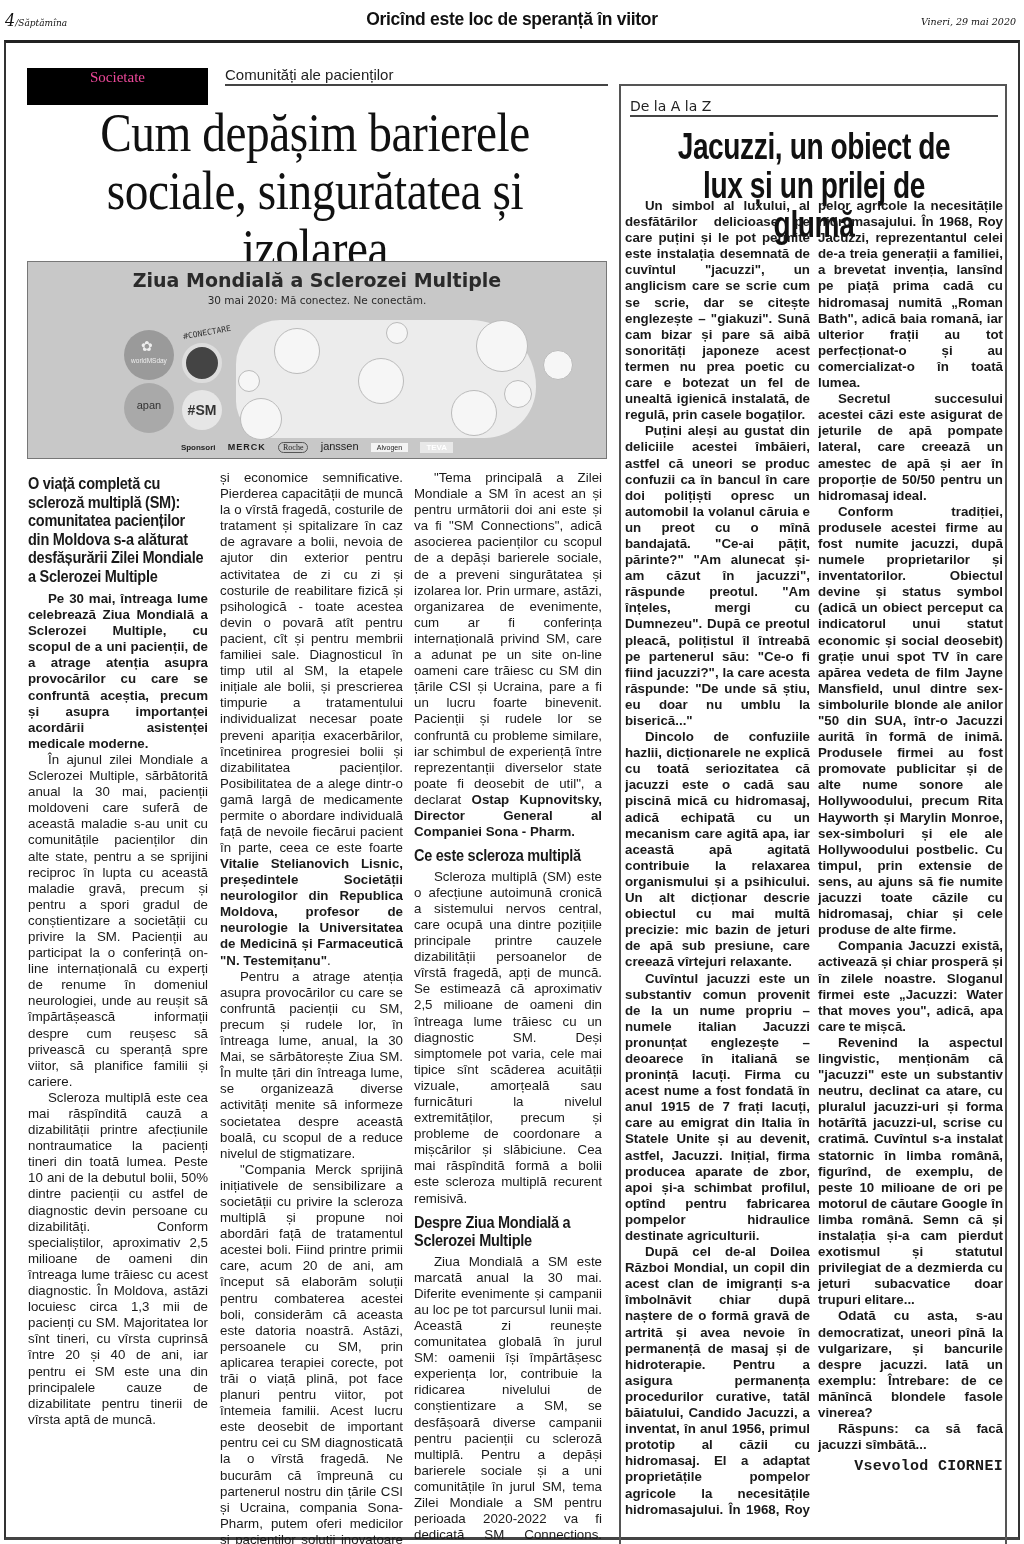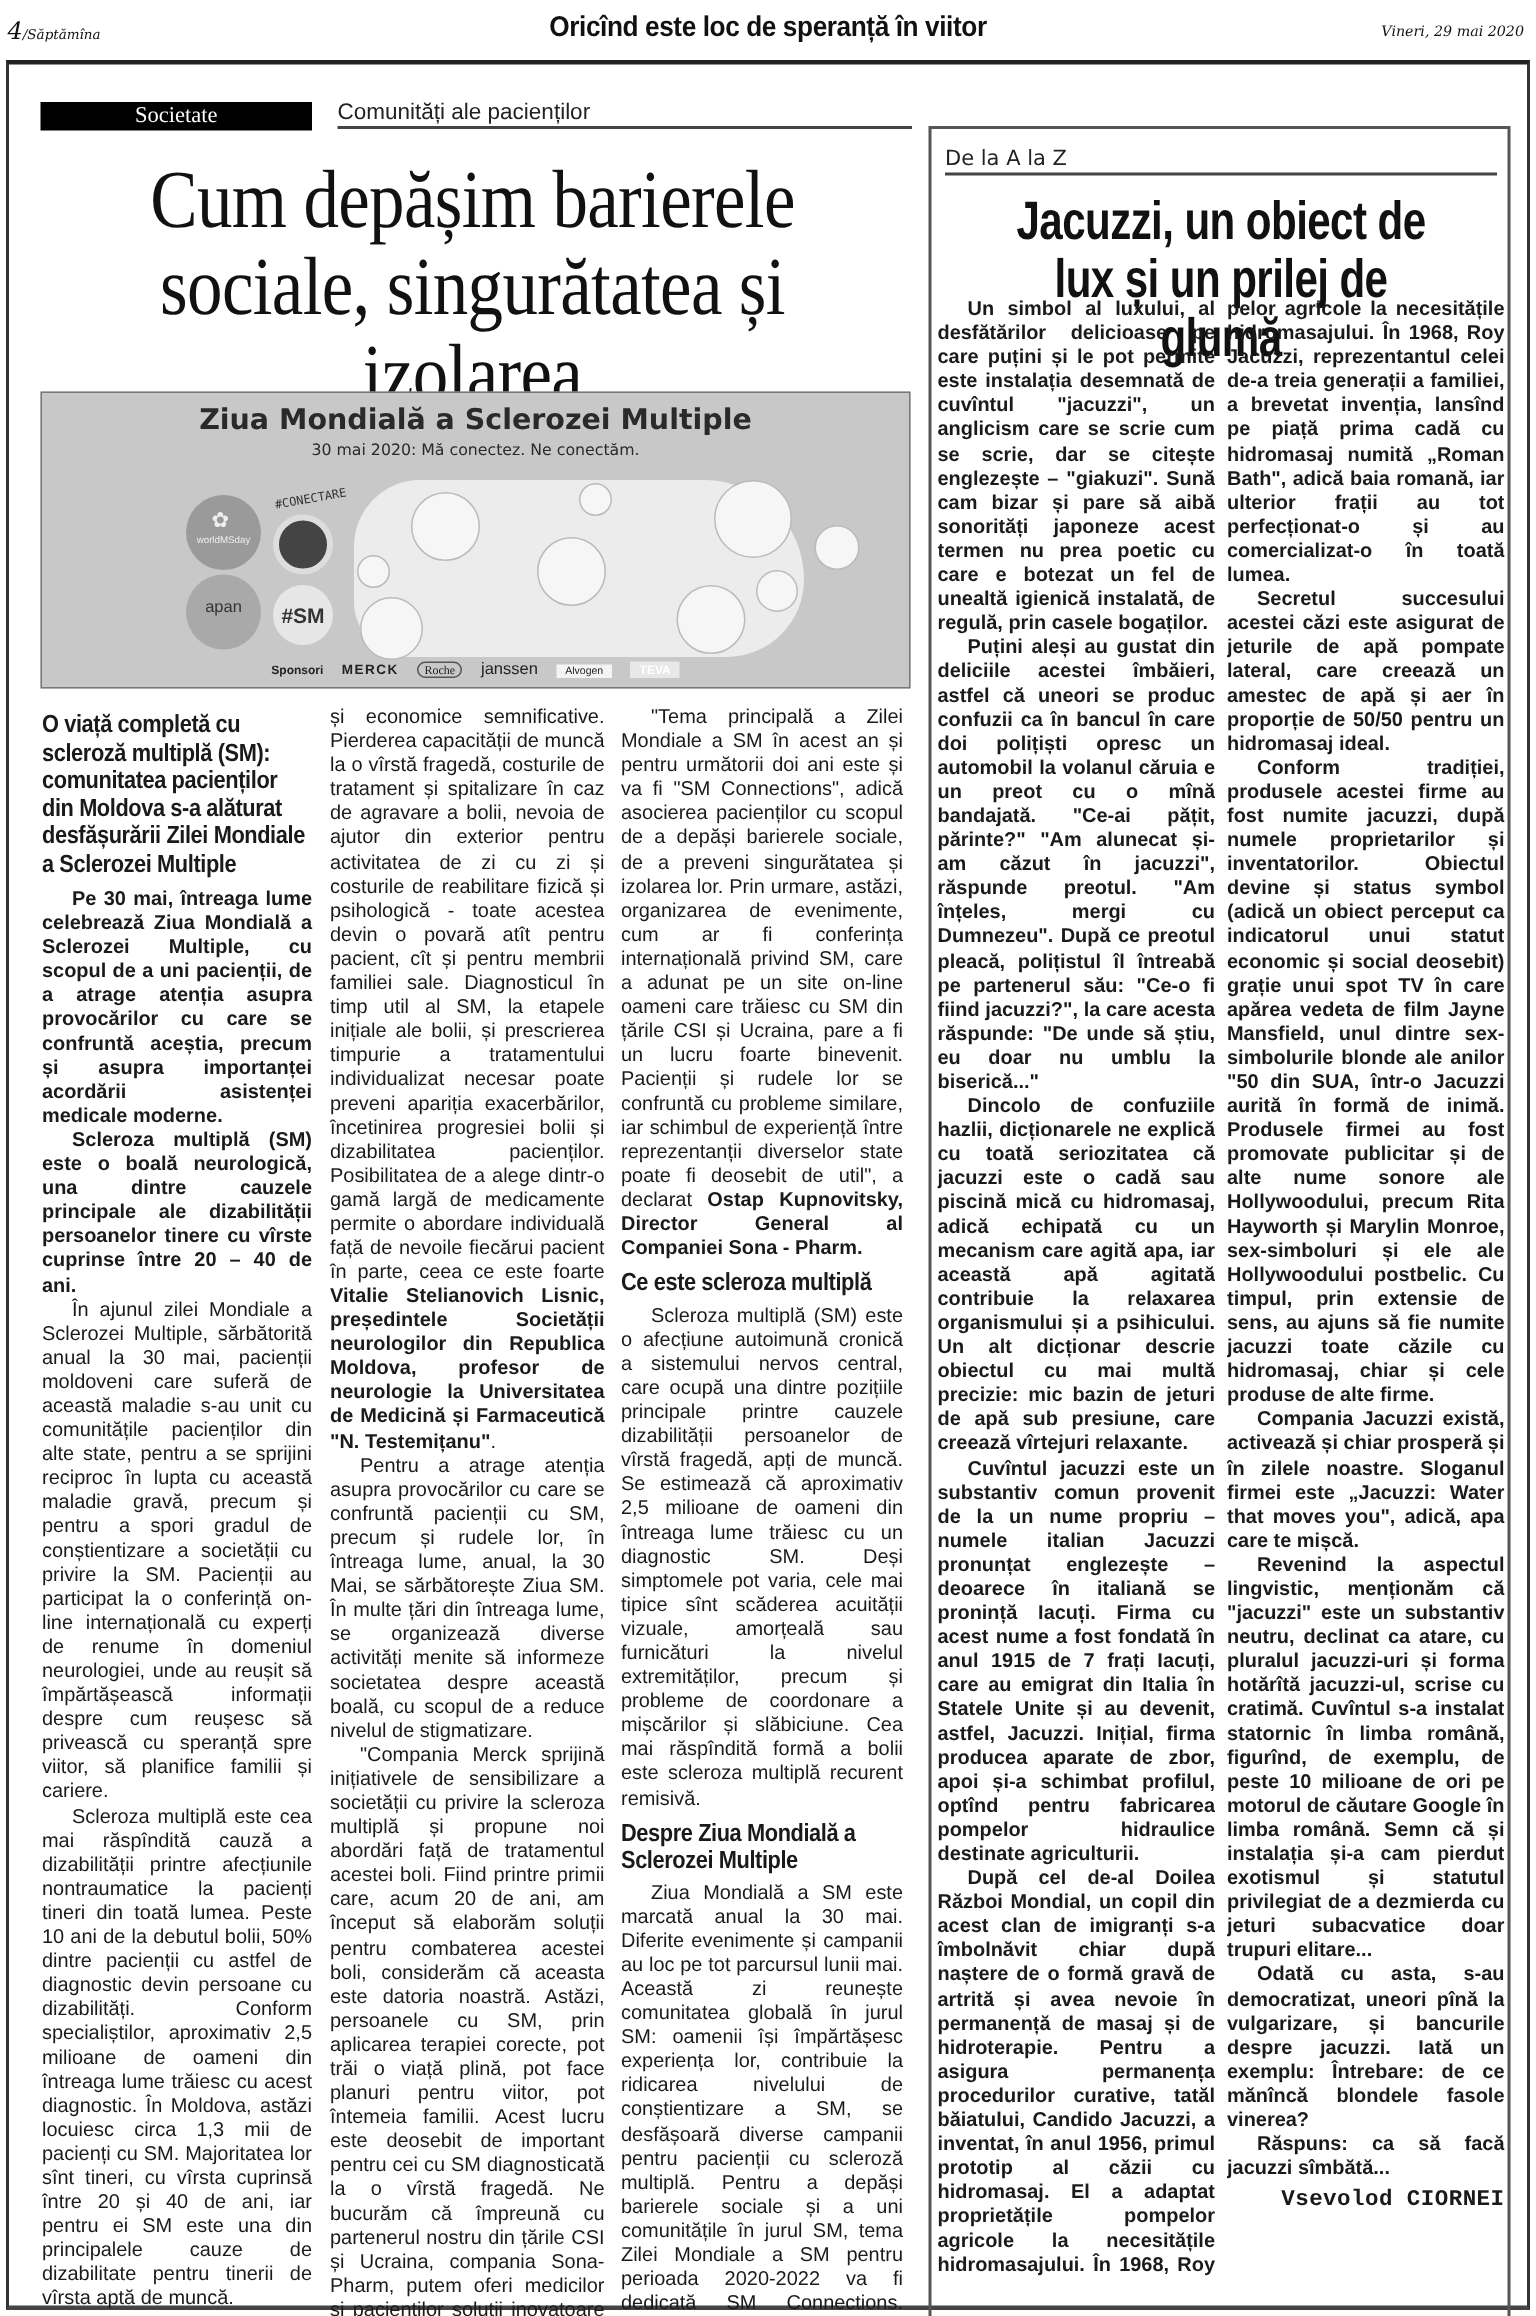--- a/index.html
+++ b/index.html
@@ -7,21 +7,21 @@
   body { position: relative; font-family: "Liberation Sans", sans-serif; color: #111; }
 
   .page-header { position: absolute; left: 0; top: 0; width: 1024px; height: 36px; }
   .ph-left { position: absolute; left: 5px; top: 11px; font-family: "DejaVu Serif", serif; font-style: italic; font-size: 16px; }
   .ph-left small { font-size: 9px; }
   .ph-center { position: absolute; left: 0; right: 0; top: 8px; text-align: center; font-family: "Liberation Sans", sans-serif; font-weight: bold; font-size: 19px; letter-spacing: -0.3px; transform: scaleX(0.92); }
   .ph-right { position: absolute; right: 8px; top: 16px; font-family: "DejaVu Serif", serif; font-style: italic; font-size: 9.5px; }
 
   .page-frame { position: absolute; left: 4px; top: 40px; width: 1016px; height: 1500px; border: 2px solid #333; border-top: 3px solid #222; border-bottom: 3px solid #444; }
 
-  .section-badge { position: absolute; left: 27px; top: 68px; width: 181px; height: 19px; background: #000; color: #ffffff; font-family: "Liberation Serif", serif; font-size: 15px; text-align: center; line-height: 19px; }
+  .section-badge { position: absolute; left: 27px; top: 68px; width: 181px; height: 37px; background: #000; color: #ec4899; font-family: "Liberation Serif", serif; font-size: 15px; text-align: center; line-height: 19px; }
   .section-sub { position: absolute; left: 225px; top: 66px; width: 383px; border-bottom: 2px solid #444; font-family: "Liberation Sans", sans-serif; font-size: 15px; padding-bottom: 1px; color: #222; }
 
   .main-headline { position: absolute; left: 25px; top: 104px; width: 580px; text-align: center; font-family: "Liberation Serif", serif; font-size: 55px; line-height: 58px; transform: scaleX(0.86); transform-origin: center top; letter-spacing: -0.5px; }
 
   .banner { position: absolute; left: 27px; top: 261px; width: 580px; height: 198px; background: #c8c8c8; border: 1px solid #777; overflow: hidden; }
   .banner-title { position: absolute; left: 0; right: 0; top: 7px; text-align: center; font-family: "DejaVu Sans", sans-serif; font-weight: bold; font-size: 19px; color: #2a2a2a; }
   .banner-sub { position: absolute; left: 0; right: 0; top: 32px; text-align: center; font-family: "DejaVu Sans", sans-serif; font-size: 10.5px; color: #2a2a2a; }
   .circle { position: absolute; border-radius: 50%; }
   .c-wmsd { left: 96px; top: 68px; width: 50px; height: 50px; background: #9a9a9a; color: #eee; font-size: 6.5px; text-align: center; padding-top: 27px; }
   .c-apan { left: 96px; top: 121px; width: 50px; height: 50px; background: #a9a9a9; color: #333; font-size: 11px; text-align: center; padding-top: 16px; }
@@ -106,21 +106,20 @@
     <span class="roche">Roche</span>
     <span class="janssen">janssen</span>
     <span class="alvogen">Alvogen</span>
     <span class="teva">TEVA</span>
   </div>
 </div>
 
 <div class="col col-1">
   <div class="subhead">O viață completă cu scleroză multiplă (SM): comunitatea pacienților din Moldova s-a alăturat desfășurării Zilei Mondiale a Sclerozei Multiple</div>
   <p class="bold-lead">Pe 30 mai, întreaga lume celebrează Ziua Mondială a Sclerozei Multiple, cu scopul de a uni pacienții, de a atrage atenția asupra provocărilor cu care se confruntă aceștia, precum și asupra importanței acordării asistenței medicale moderne.</p>
-  <p class="bold-lead">Scleroza multiplă (SM) este o boală neurologică, una dintre cauzele principale ale dizabilității persoanelor tinere cu vîrste cuprinse între 20 – 40 de ani.</p>
   <p>În ajunul zilei Mondiale a Sclerozei Multiple, sărbătorită anual la 30 mai, pacienții moldoveni care suferă de această maladie s-au unit cu comunitățile pacienților din alte state, pentru a se sprijini reciproc în lupta cu această maladie gravă, precum și pentru a spori gradul de conștientizare a societății cu privire la SM. Pacienții au participat la o conferință on-line internațională cu experți de renume în domeniul neurologiei, unde au reușit să împărtășească informații despre cum reușesc să privească cu speranță spre viitor, să planifice familii și cariere.</p>
   <p>Scleroza multiplă este cea mai răspîndită cauză a dizabilității printre afecțiunile nontraumatice la pacienți tineri din toată lumea. Peste 10 ani de la debutul bolii, 50% dintre pacienții cu astfel de diagnostic devin persoane cu dizabilități. Conform specialiștilor, aproximativ 2,5 milioane de oameni din întreaga lume trăiesc cu acest diagnostic. În Moldova, astăzi locuiesc circa 1,3 mii de pacienți cu SM. Majoritatea lor sînt tineri, cu vîrsta cuprinsă între 20 și 40 de ani, iar pentru ei SM este una din principalele cauze de dizabilitate pentru tinerii de vîrsta aptă de muncă.</p>
 
 </div>
 
 <div class="col col-2">
   <p class="noindent" style="height:386px;overflow:hidden;position:relative;">
     <span id="p6cont">și economice semnificative. Pierderea capacității de muncă la o vîrstă fragedă, costurile de tratament și spitalizare în caz de agravare a bolii, nevoia de ajutor din exterior pentru activitatea de zi cu zi și costurile de reabilitare fizică și psihologică - toate acestea devin o povară atît pentru pacient, cît și pentru membrii familiei sale. Diagnosticul în timp util al SM, la etapele inițiale ale bolii, și prescrierea timpurie a tratamentului individualizat necesar poate preveni apariția exacerbărilor, încetinirea progresiei bolii și dizabilitatea pacienților. Posibilitatea de a alege dintr-o gamă largă de medicamente permite o abordare individuală față de nevoile fiecărui pacient în parte, ceea ce este foarte important pentru tratamentul unei astfel de maladii eterogene și adesea imprevizibile", a spus </span>
   </p>
   <p class="noindent"><b>Vitalie Stelianovich Lisnic, președintele Societății neurologilor din Republica Moldova, profesor de neurologie la Universitatea de Medicină și Farmaceutică "N. Testemițanu"</b><span>.</span></p>

